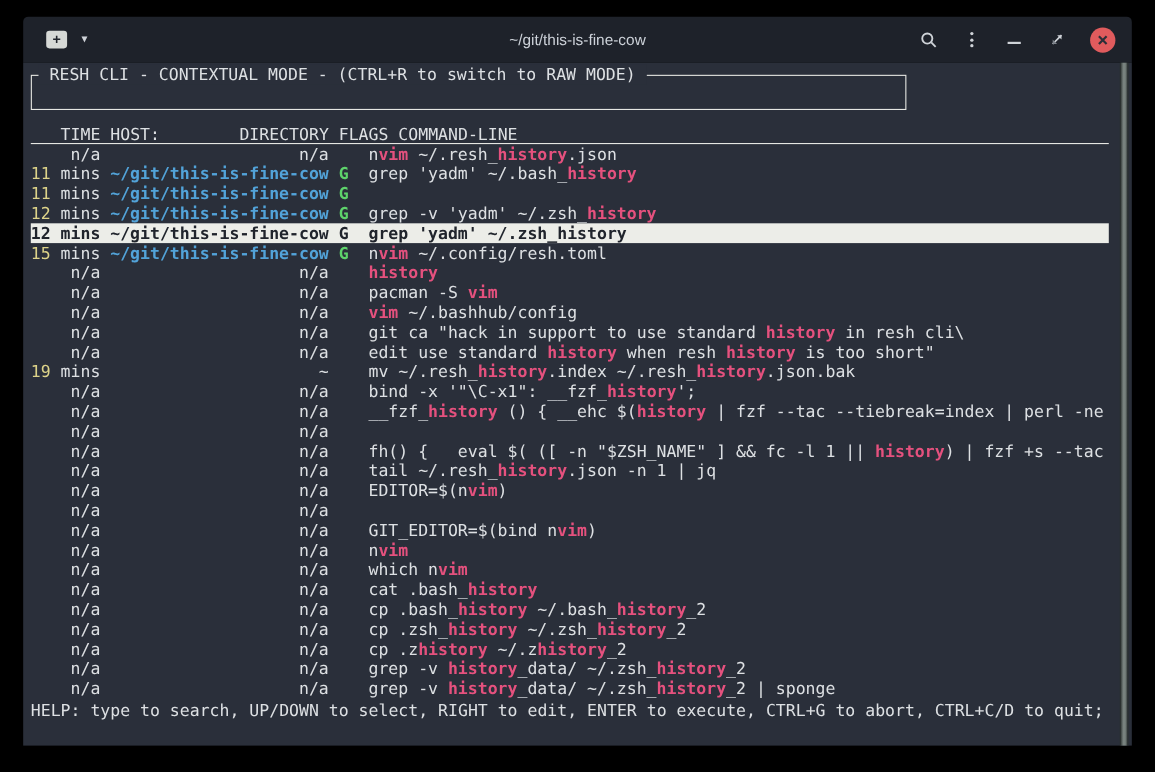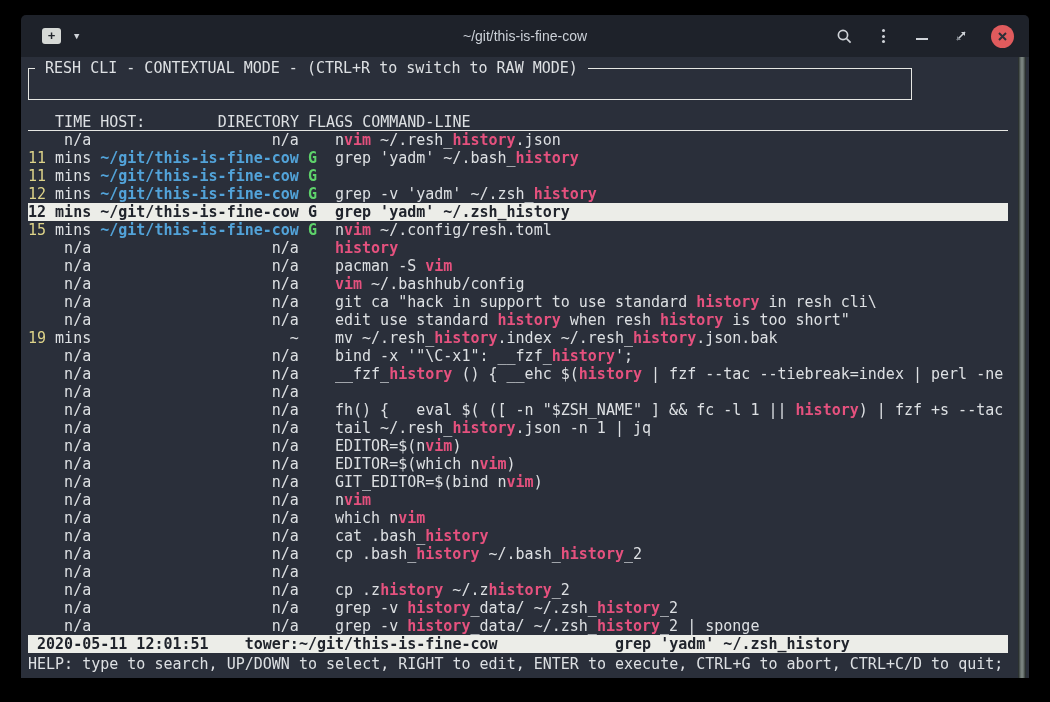--- a/index.html
+++ b/index.html
@@ -32,21 +32,21 @@
     display:flex;align-items:center;justify-content:center;}
   
   .terminal{
     position:relative;height:621px;background:var(--bg,#2a2f3a);
     padding:11px 0 0 7px;
     font-size:15px;line-height:18px;color:var(--text,#dde0e3);
   }
   pre{margin:0;font:inherit;white-space:pre;}
   
   .search-box{
-    position:relative;width:884px;height:32px;
+    position:relative;width:796px;height:32px;
     border:1px solid var(--border-white,#e6e7e3);margin-bottom:13px;
   }
   .box-label{
     position:absolute;top:-10px;left:6px;background:var(--bg,#2a2f3a);
     padding:0 1px;white-space:pre;
   }
   .query-line{padding:5px 0 0 7px;white-space:pre;}
   .cursor{display:inline-block;width:9px;height:16px;background:#c9cdcf;vertical-align:text-bottom;}
   
   .header-row{width:980px;border-bottom:1px solid var(--border-white,#e6e7e3);height:18px;}
@@ -137,31 +137,30 @@
         <div class="row"><span class="time">n/a</span><span class="dir">n/a</span><span class="flag"></span><span class="cmd"><span class="m">vim</span><span> ~/.bashhub/config</span></span></div>
         <div class="row"><span class="time">n/a</span><span class="dir">n/a</span><span class="flag"></span><span class="cmd"><span>git ca "hack in support to use standard </span><span class="m">history</span><span> in resh cli\</span></span></div>
         <div class="row"><span class="time">n/a</span><span class="dir">n/a</span><span class="flag"></span><span class="cmd"><span>edit use standard </span><span class="m">history</span><span> when resh </span><span class="m">history</span><span> is too short"</span></span></div>
         <div class="row"><span class="time"><span class="num">19</span> mins</span><span class="dir">~</span><span class="flag"></span><span class="cmd"><span>mv ~/.resh_</span><span class="m">history</span><span>.index ~/.resh_</span><span class="m">history</span><span>.json.bak</span></span></div>
         <div class="row"><span class="time">n/a</span><span class="dir">n/a</span><span class="flag"></span><span class="cmd"><span>bind -x '"\C-x1": __fzf_</span><span class="m">history</span><span>';</span></span></div>
         <div class="row"><span class="time">n/a</span><span class="dir">n/a</span><span class="flag"></span><span class="cmd"><span>__fzf_</span><span class="m">history</span><span> () { __ehc $(</span><span class="m">history</span><span> | fzf --tac --tiebreak=index | perl -ne</span></span></div>
         <div class="row"><span class="time">n/a</span><span class="dir">n/a</span><span class="flag"></span></div>
         <div class="row"><span class="time">n/a</span><span class="dir">n/a</span><span class="flag"></span><span class="cmd"><span>fh() {   eval $( ([ -n "$ZSH_NAME" ] &amp;&amp; fc -l 1 || </span><span class="m">history</span><span>) | fzf +s --tac</span></span></div>
         <div class="row"><span class="time">n/a</span><span class="dir">n/a</span><span class="flag"></span><span class="cmd"><span>tail ~/.resh_</span><span class="m">history</span><span>.json -n 1 | jq</span></span></div>
         <div class="row"><span class="time">n/a</span><span class="dir">n/a</span><span class="flag"></span><span class="cmd"><span>EDITOR=$(n</span><span class="m">vim</span><span>)</span></span></div>
-        <div class="row"><span class="time">n/a</span><span class="dir">n/a</span><span class="flag"></span><span class="cmd"><span>EDITOR=$(which n</span><span class="m">vim</span><span>)</span></span></div>
+        <div class="row"><span class="time">n/a</span><span class="dir">n/a</span><span class="flag"></span></div>
         <div class="row"><span class="time">n/a</span><span class="dir">n/a</span><span class="flag"></span><span class="cmd"><span>GIT_EDITOR=$(bind n</span><span class="m">vim</span><span>)</span></span></div>
         <div class="row"><span class="time">n/a</span><span class="dir">n/a</span><span class="flag"></span><span class="cmd"><span>n</span><span class="m">vim</span></span></div>
         <div class="row"><span class="time">n/a</span><span class="dir">n/a</span><span class="flag"></span><span class="cmd"><span>which n</span><span class="m">vim</span></span></div>
         <div class="row"><span class="time">n/a</span><span class="dir">n/a</span><span class="flag"></span><span class="cmd"><span>cat .bash_</span><span class="m">history</span></span></div>
         <div class="row"><span class="time">n/a</span><span class="dir">n/a</span><span class="flag"></span><span class="cmd"><span>cp .bash_</span><span class="m">history</span><span> ~/.bash_</span><span class="m">history</span><span>_2</span></span></div>
-        <div class="row"><span class="time">n/a</span><span class="dir">n/a</span><span class="flag"></span></div>
+        <div class="row"><span class="time">n/a</span><span class="dir">n/a</span><span class="flag"></span><span class="cmd"><span>cp .zsh_</span><span class="m">history</span><span> ~/.zsh_</span><span class="m">history</span><span>_2</span></span></div>
         <div class="row"><span class="time">n/a</span><span class="dir">n/a</span><span class="flag"></span><span class="cmd"><span>cp .z</span><span class="m">history</span><span> ~/.z</span><span class="m">history</span><span>_2</span></span></div>
         <div class="row"><span class="time">n/a</span><span class="dir">n/a</span><span class="flag"></span><span class="cmd"><span>grep -v </span><span class="m">history</span><span>_data/ ~/.zsh_</span><span class="m">history</span><span>_2</span></span></div>
         <div class="row"><span class="time">n/a</span><span class="dir">n/a</span><span class="flag"></span><span class="cmd"><span>grep -v </span><span class="m">history</span><span>_data/ ~/.zsh_</span><span class="m">history</span><span>_2 | sponge</span></span></div>
       </div>
 
-    <pre class="status-bar"><span class="s1">2020-05-11 12:01:51</span><span class="s2">tower:~/git/this-is-fine-cow</span><span class="s3">grep 'yadm' ~/.zsh_history</span></pre>
 
     <pre class="help-line">HELP: type to search, UP/DOWN to select, RIGHT to edit, ENTER to execute, CTRL+G to abort, CTRL+C/D to quit;</pre>
 
     <div class="scrollbar"></div>
   </div>
 </div>
 
 </body></html>

